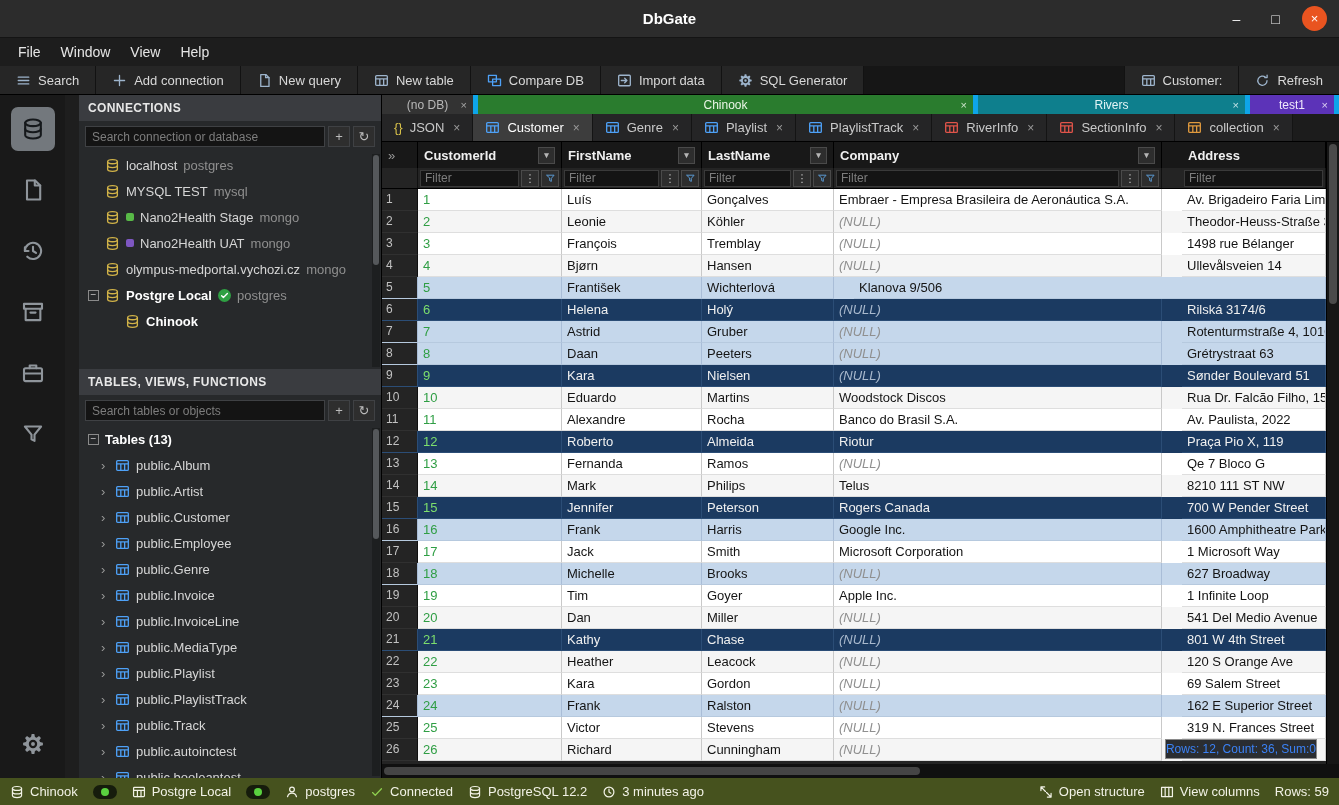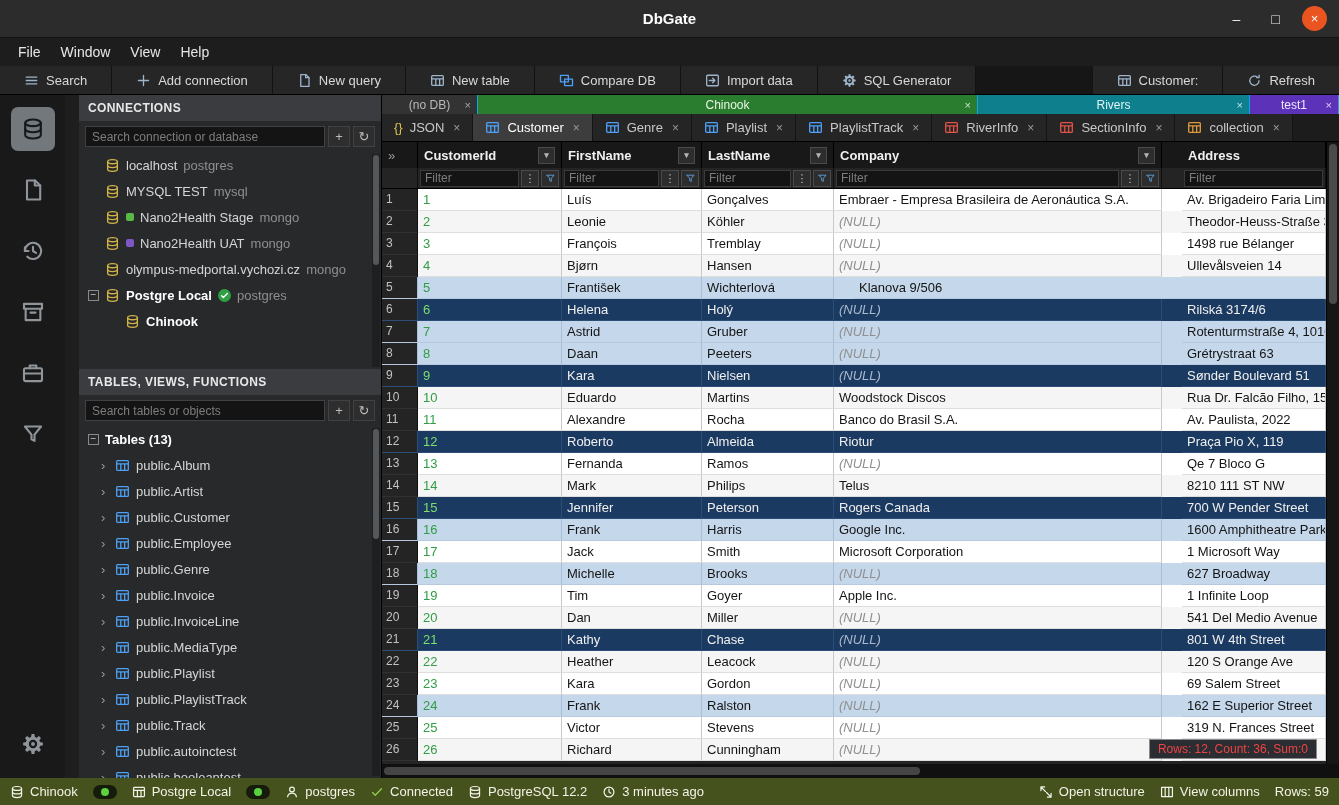--- a/index.html
+++ b/index.html
@@ -16,21 +16,21 @@
 .win-controls{margin-left:auto;display:flex;gap:14px;padding-right:12px;z-index:2;align-items:center;}
 .win-btn{width:25px;height:25px;display:flex;align-items:center;justify-content:center;color:#e8e8e8;font-size:14px;cursor:default;}
 .win-btn.close{background:#E95420;border-radius:50%;color:#fff;font-size:13px;}
 
 .menubar{height:28px;background:#1d1d1d;display:flex;align-items:center;padding-left:8px;flex:none;}
 .menu-item{padding:4px 10px;font-size:14px;color:#e6e6e6;}
 
 .toolbar{height:29px;background:#161616;display:flex;align-items:stretch;border-bottom:1px solid #000;flex:none;}
 .tb-left,.tb-right{display:flex;}
 .tb-right{margin-left:auto;}
-.tb-btn{display:flex;align-items:center;gap:7px;padding:0 24px;background:#262626;border-right:1px solid #121212;color:#d8d8d8;font-size:13px;white-space:nowrap;}
+.tb-btn{display:flex;align-items:center;gap:7px;padding:0 16px;background:#262626;border-right:1px solid #121212;color:#d8d8d8;font-size:13px;white-space:nowrap;}
 .tb-right .tb-btn{border-left:1px solid #121212;border-right:none;}
 
 .main{flex:1;display:flex;min-height:0;}
 .iconbar{width:65px;background:#191919;display:flex;flex-direction:column;align-items:center;padding-top:12px;gap:17px;flex:none;}
 .act-item{width:44px;height:44px;display:flex;align-items:center;justify-content:center;color:#8f959b;border-radius:7px;}
 .act-item.active{background:#73787d;color:#15181b;}
 .act-bottom{margin-top:auto;margin-bottom:12px;}
 
 .leftpanel{width:303px;background:#27292b;display:flex;flex-direction:column;border-right:1px solid #000;min-height:0;flex:none;margin-left:14px;}
 .panel{display:flex;flex-direction:column;min-height:0;}
@@ -51,21 +51,21 @@
 .expander{width:11px;height:11px;border:1px solid #8a8a8a;display:inline-flex;align-items:center;justify-content:center;font-size:10px;line-height:1;color:#ccc;flex:none;}
 .chev{color:#9a9a9a;font-size:13px;width:8px;flex:none;}
 .cdot{width:8px;height:8px;border-radius:2px;flex:none;}
 .okbadge{width:13px;height:13px;border-radius:50%;background:#2fa043;color:#fff;display:inline-flex;align-items:center;justify-content:center;flex:none;}
 .okbadge svg{width:9px;height:9px;stroke-width:2.4;}
 .pscroll{position:absolute;right:1px;top:2px;bottom:2px;width:8px;background:#1d1f20;}
 .pthumb{width:6px;margin:1px;height:110px;background:#55585b;border-radius:3px;}
 
 .content{flex:1;display:flex;flex-direction:column;min-width:0;background:#1e1e1e;position:relative;}
 .dbtabs{height:19px;display:flex;background:#101010;flex:none;}
-.dbtab{display:flex;align-items:center;justify-content:center;position:relative;font-size:12px;border-right:1px solid #0ea5e9;color:#eee;overflow:hidden;}
+.dbtab{display:flex;align-items:center;justify-content:center;position:relative;font-size:12px;border-right:5px solid #0ea5e9;color:#eee;overflow:hidden;}
 .dbtab .x{position:absolute;right:6px;font-size:11px;color:inherit;opacity:.85;}
 .filetabs{height:28px;display:flex;background:#1c1c1c;border-bottom:1px solid #000;flex:none;overflow:hidden;}
 .ftab{display:flex;align-items:center;gap:7px;padding:0 12px;border-right:1px solid #141414;background:#252526;color:#c9c9c9;font-size:13px;white-space:nowrap;}
 .ftab.active{background:#3d3d3d;color:#fff;}
 .ftab .x{color:#9a9a9a;margin-left:2px;font-size:12px;}
 
 .grid{flex:1;display:flex;flex-direction:column;min-height:0;position:relative;background:#191919;padding-right:13px;}
 .c-num{width:36px;flex:none;}
 .c-id{width:144px;flex:none;}
 .c-first{width:140px;flex:none;}
@@ -94,21 +94,21 @@
 .nullv{color:#8f8f8f;font-style:italic;}
 .grow.sel,.grow.sel:nth-child(even){background:#c5d7eb;}
 .grow.sel .gcell{border-right-color:#a9bdd7;border-bottom-color:#b6c9de;}
 .grow.focus,.grow.focus:nth-child(even){background:#1b3a61;color:#f0f0f0;}
 .grow.focus .gcell{border-right-color:#2b4d76;border-bottom-color:#2b4d76;}
 .grow.focus .idv{color:#7ddf6d;}
 .grow.focus .nullv{color:#a9b9cd;}
 .grow.sel .gcell.rownum,.grow.focus .gcell.rownum{background:#242424;color:#c2c2c2;}
 .vscroll{position:absolute;top:0;right:0;bottom:0;width:13px;background:#161616;border-left:1px solid #000;}
 .vthumb{margin:2px;height:160px;background:#4a4a4a;border-radius:4px;}
-.sel-stats{position:absolute;right:22px;bottom:5px;background:#2a2d31;border:1px solid #8a8a8a;color:#ef4444;font-size:12px;padding:2px 8px;z-index:3;white-space:nowrap;}
+.sel-stats{position:absolute;right:22px;bottom:5px;background:#2a2d31;border:1px solid #8a8a8a;color:#3b82f6;font-size:12px;padding:2px 0;z-index:3;white-space:nowrap;}
 .hscroll{height:14px;background:#101010;position:relative;flex:none;}
 .hthumb{position:absolute;left:2px;top:3px;height:8px;width:56%;background:#454545;border-radius:4px;}
 
 .statusbar{height:27px;background:#46521e;display:flex;align-items:center;padding:0 10px;gap:15px;color:#f2f2e6;font-size:13px;flex:none;}
 .sb-left,.sb-right{display:flex;align-items:center;gap:15px;}
 .sb-right{margin-left:auto;align-items:center;}
 .sb-item{display:flex;align-items:center;gap:6px;white-space:nowrap;}
 .sb-badge{background:#161c0c;border-radius:9px;padding:3px 8px;display:inline-flex;align-items:center;}
 .sb-dot{width:8px;height:8px;border-radius:50%;background:#5ad13f;display:block;}
 </style>

